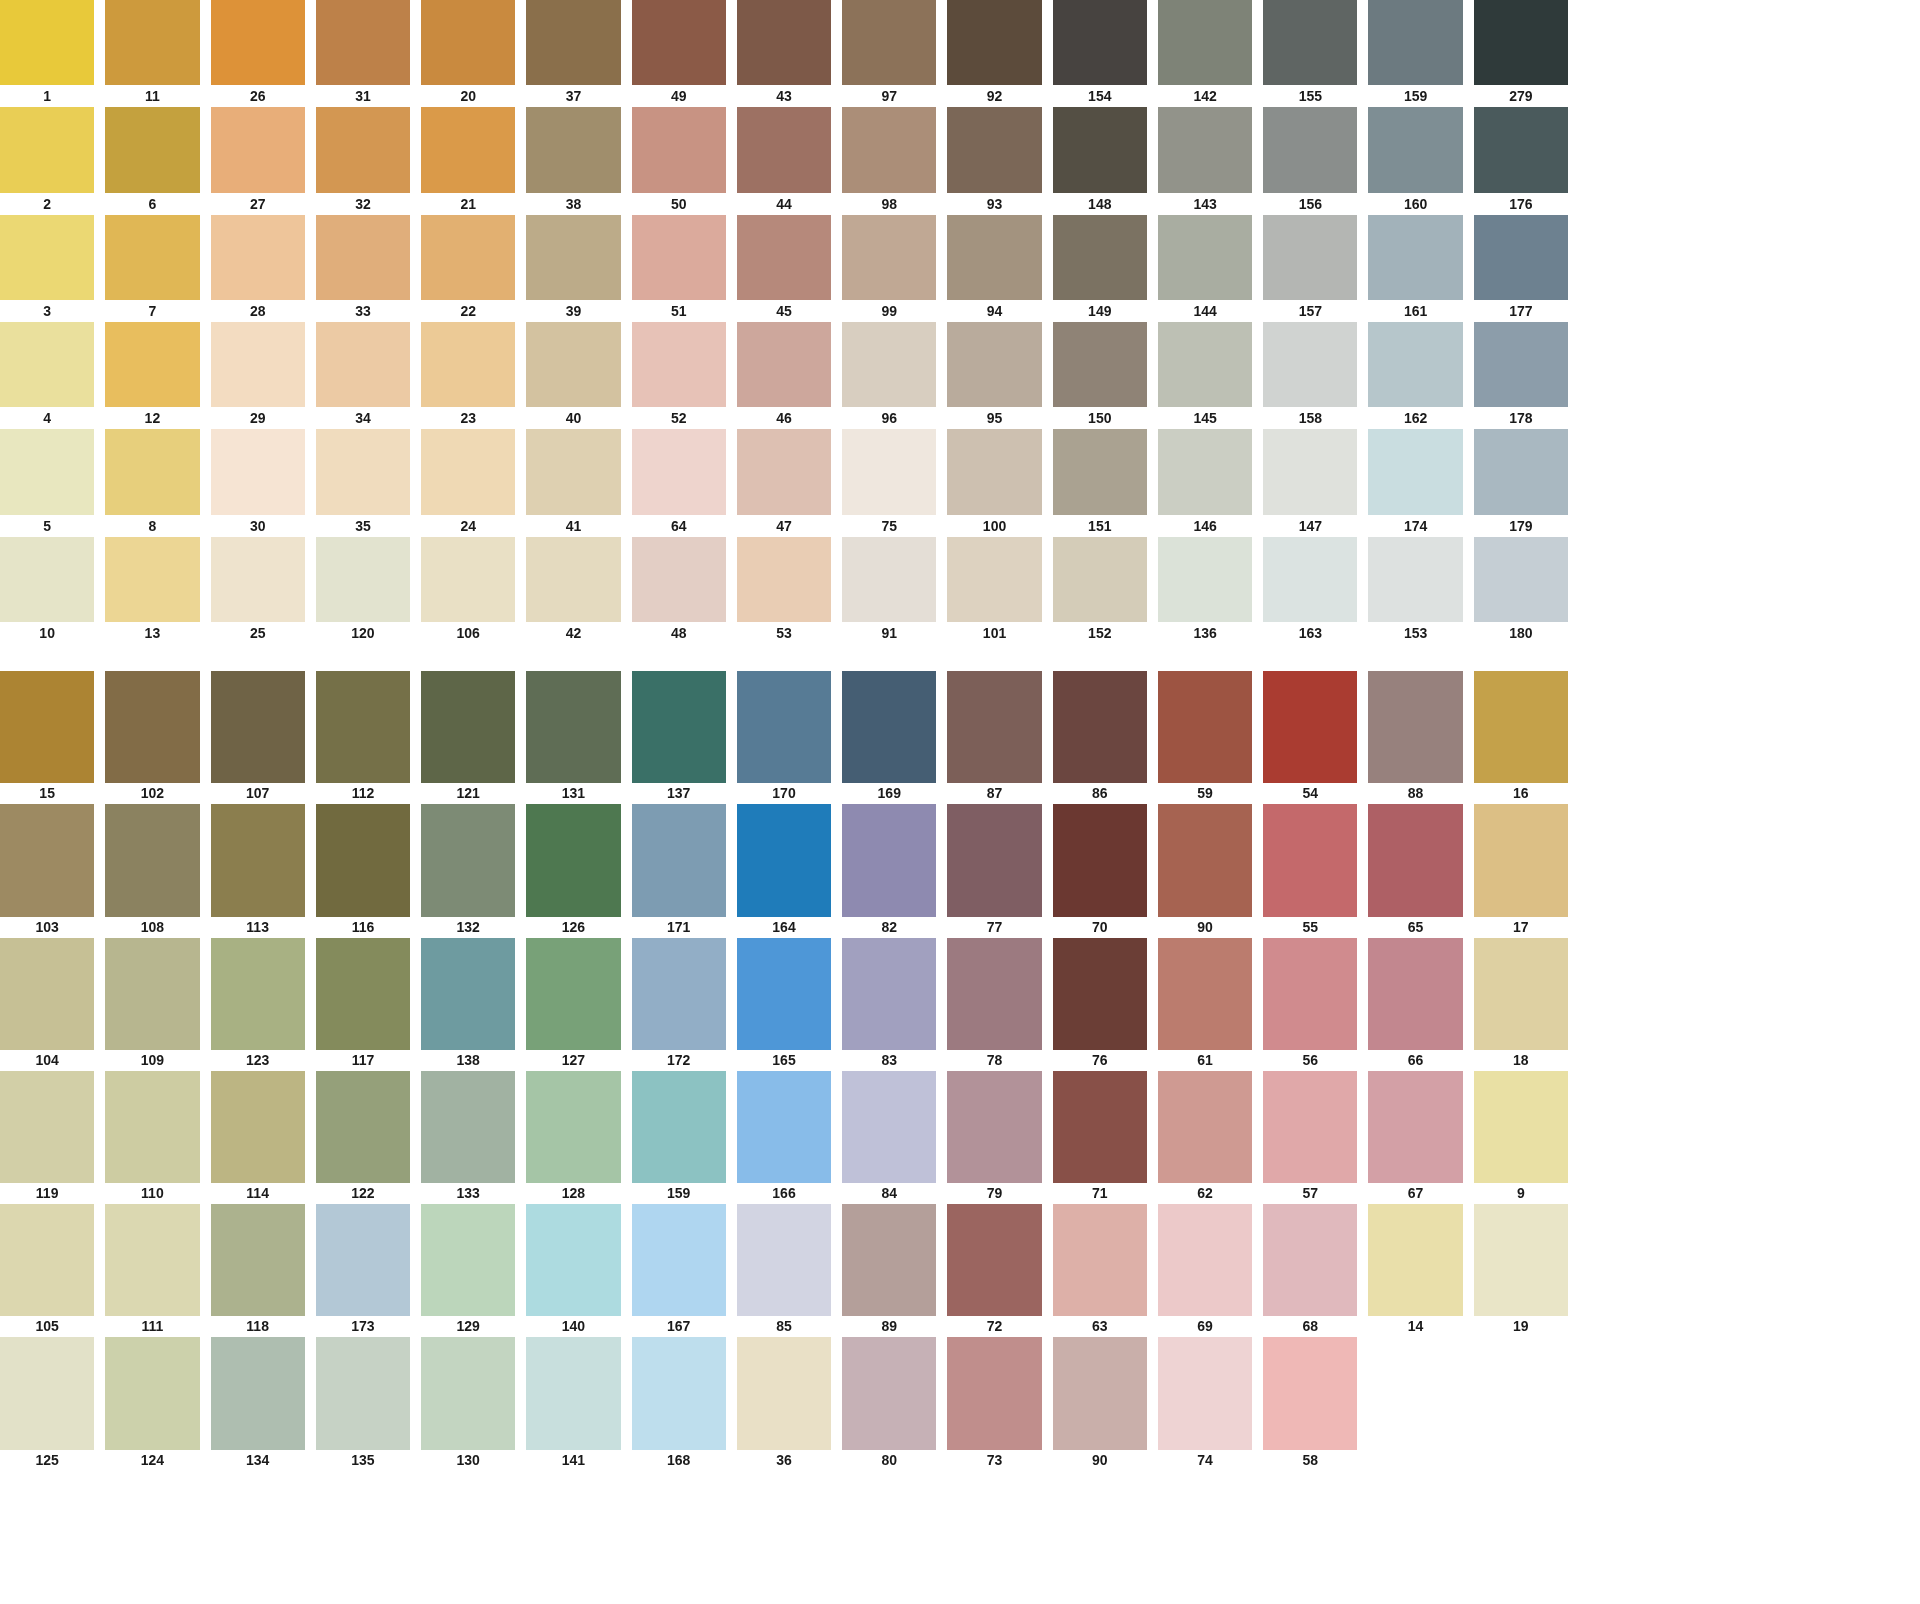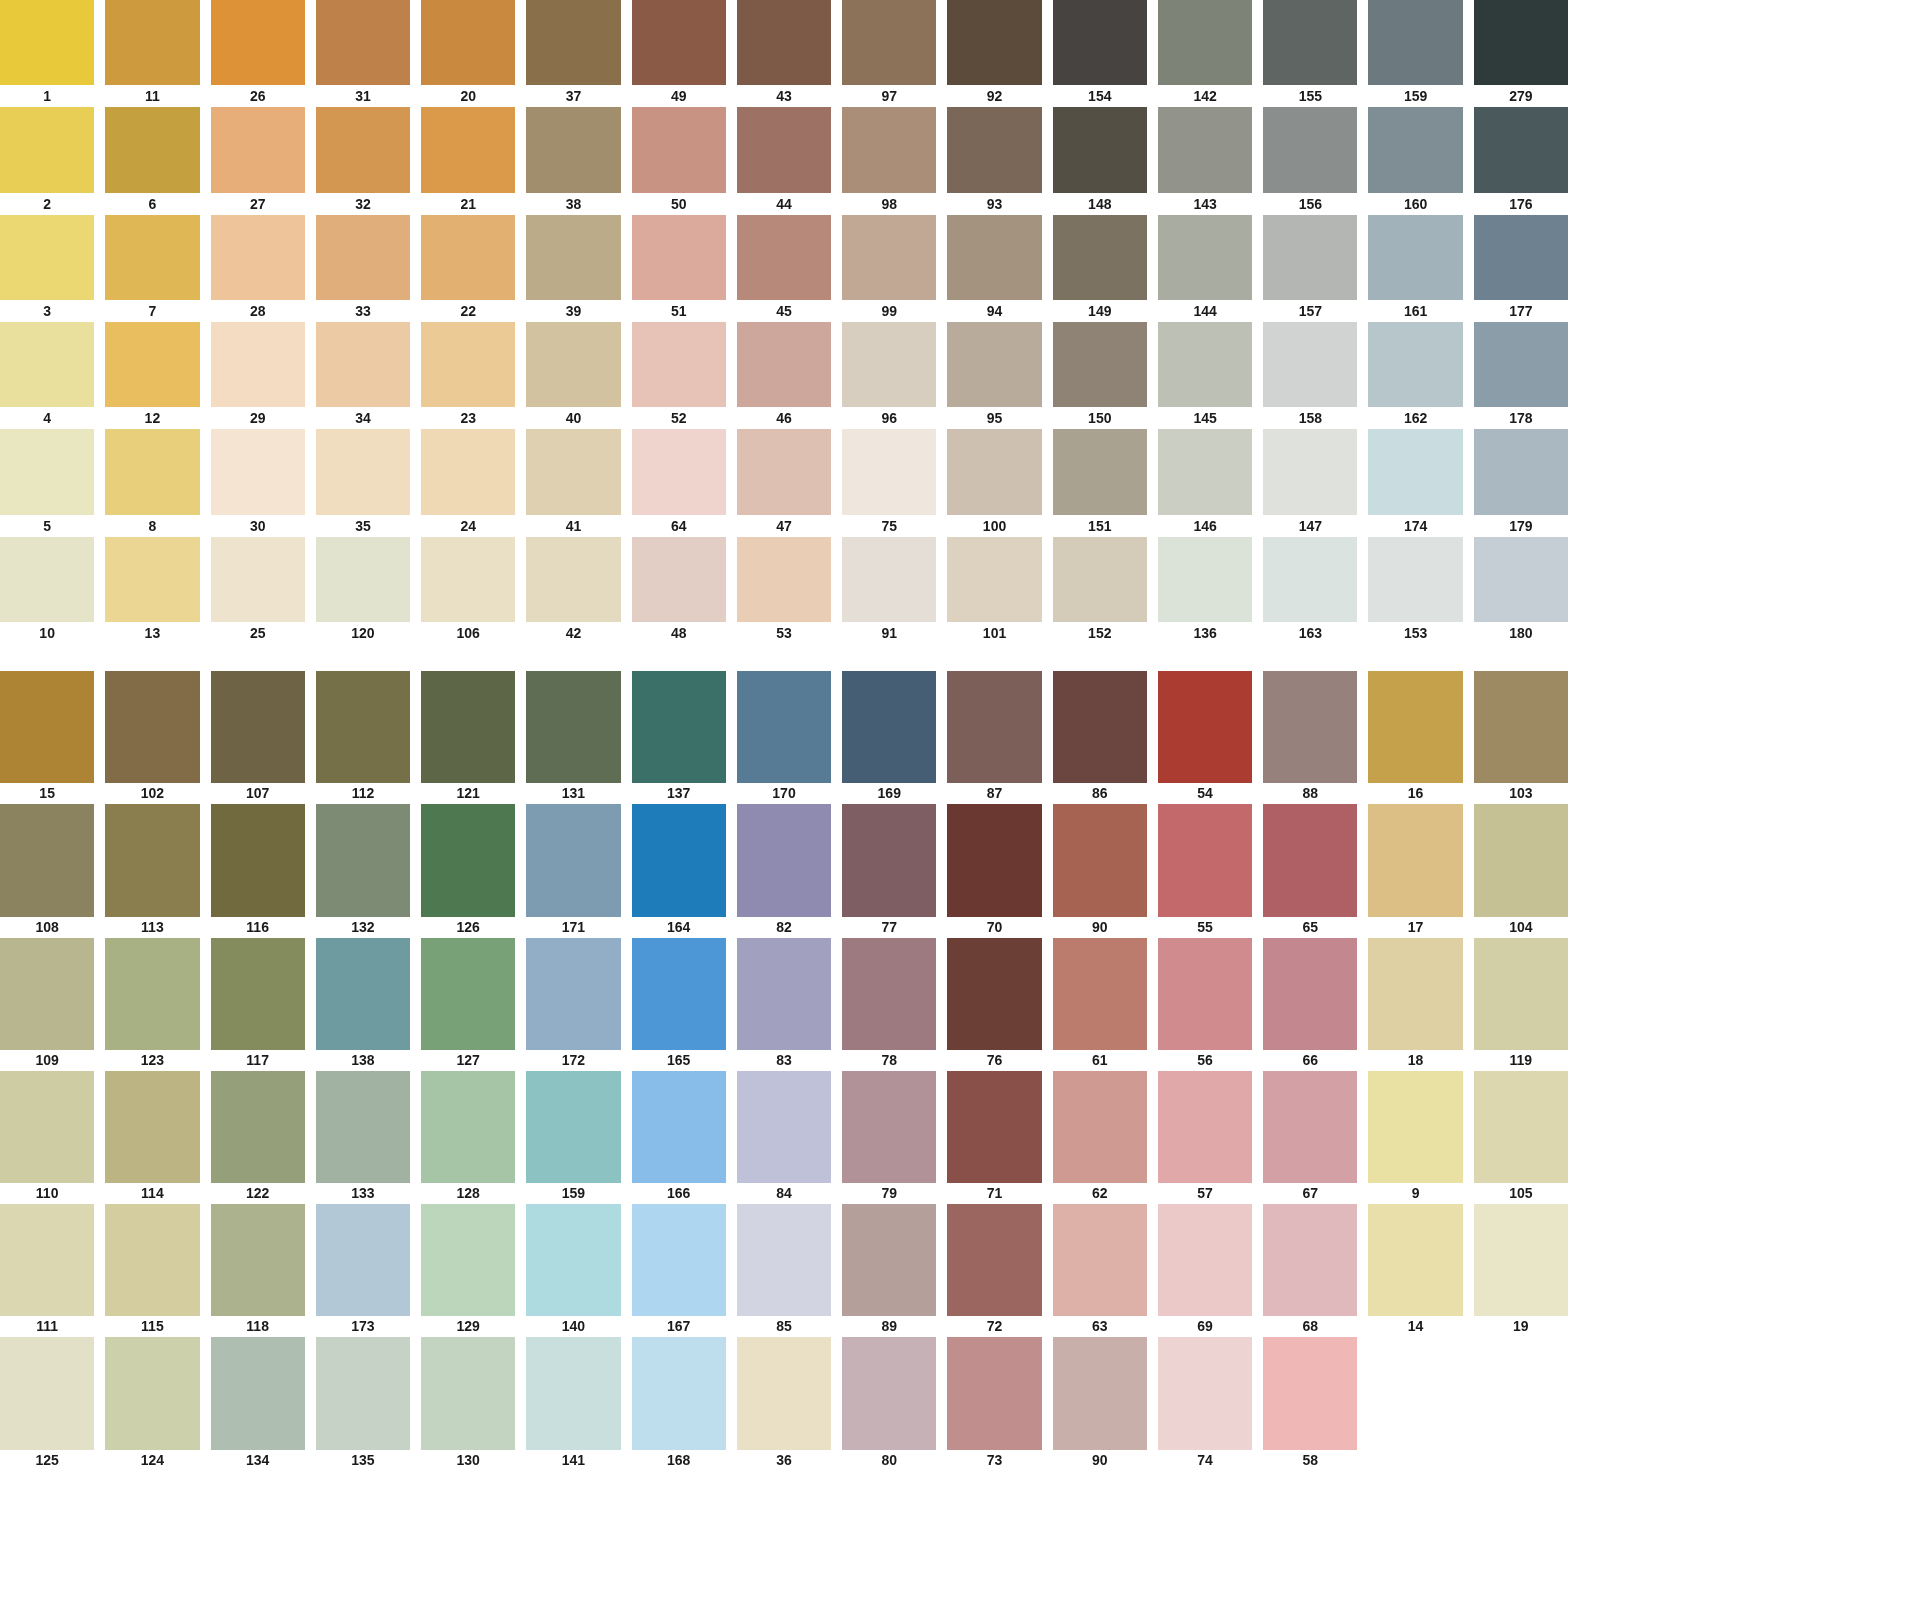--- a/index.html
+++ b/index.html
@@ -474,20 +474,24 @@
       </div>
       <div class="cell">
         <div class="swatch" title="#7c5f58" style="background: rgb(124, 95, 88);"></div>
         <div class="swatch-label">87</div>
       </div>
       <div class="cell">
         <div class="swatch" title="#6b4640" style="background: rgb(107, 70, 64);"></div>
         <div class="swatch-label">86</div>
       </div>
       <div class="cell">
+        <div class="swatch" title="#9d5442" style="background: rgb(157, 84, 66);"></div>
+        <div class="swatch-label">59</div>
+      </div>
+      <div class="cell">
         <div class="swatch" title="#aa3c31" style="background: rgb(170, 60, 49);"></div>
         <div class="swatch-label">54</div>
       </div>
       <div class="cell">
         <div class="swatch" title="#97817d" style="background: rgb(151, 129, 125);"></div>
         <div class="swatch-label">88</div>
       </div>
       <div class="cell">
         <div class="swatch" title="#c4a14a" style="background: rgb(196, 161, 74);"></div>
         <div class="swatch-label">16</div>
@@ -672,24 +676,20 @@
         <div class="swatch" title="#e9e0a4" style="background: rgb(233, 224, 164);"></div>
         <div class="swatch-label">9</div>
       </div>
       <div class="cell">
         <div class="swatch" title="#dcd7af" style="background: rgb(220, 215, 175);"></div>
         <div class="swatch-label">105</div>
       </div>
       <div class="cell">
         <div class="swatch" title="#dbd8b1" style="background: rgb(219, 216, 177);"></div>
         <div class="swatch-label">111</div>
-      </div>
-      <div class="cell">
-        <div class="swatch" title="#d3cda0" style="background: rgb(211, 205, 160);"></div>
-        <div class="swatch-label">115</div>
       </div>
       <div class="cell">
         <div class="swatch" title="#acb28e" style="background: rgb(172, 178, 142);"></div>
         <div class="swatch-label">118</div>
       </div>
       <div class="cell">
         <div class="swatch" title="#b3c8d6" style="background: rgb(179, 200, 214);"></div>
         <div class="swatch-label">173</div>
       </div>
       <div class="cell">

